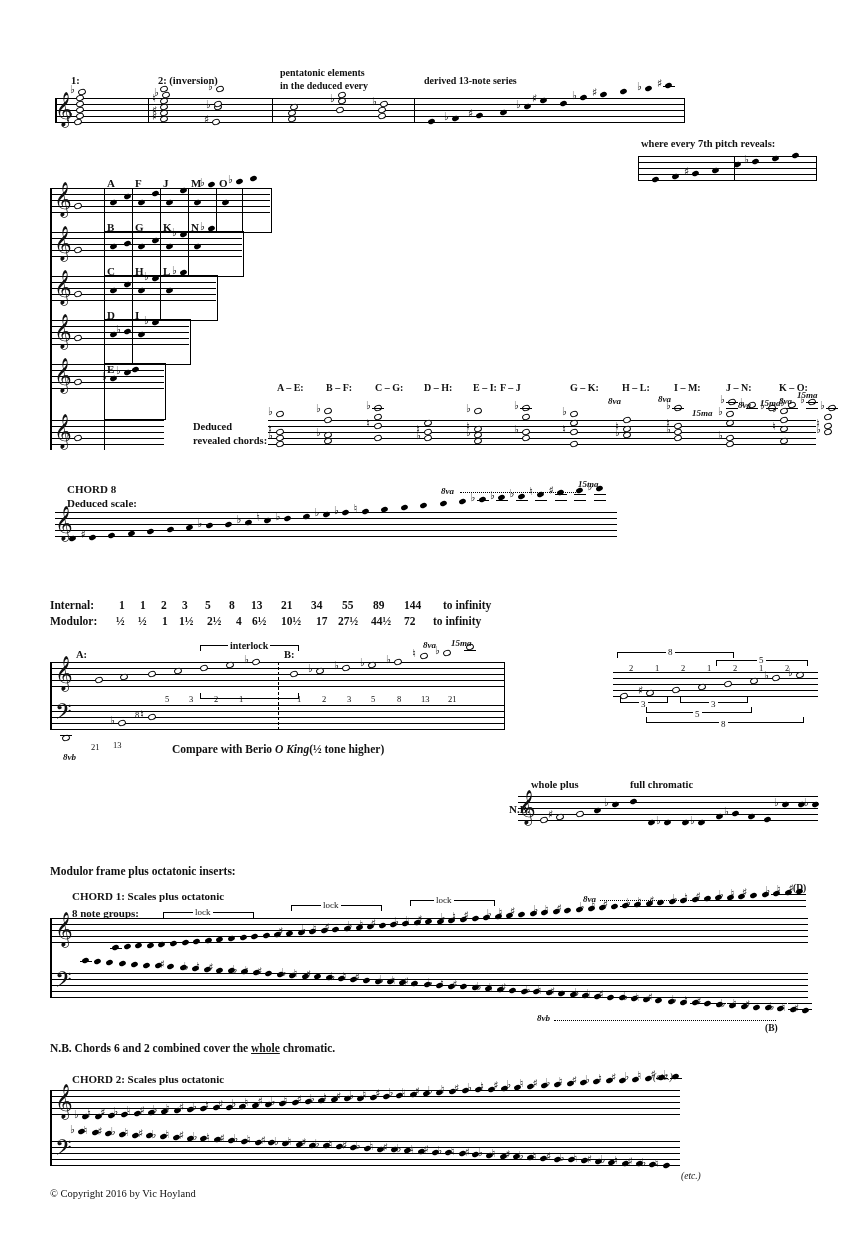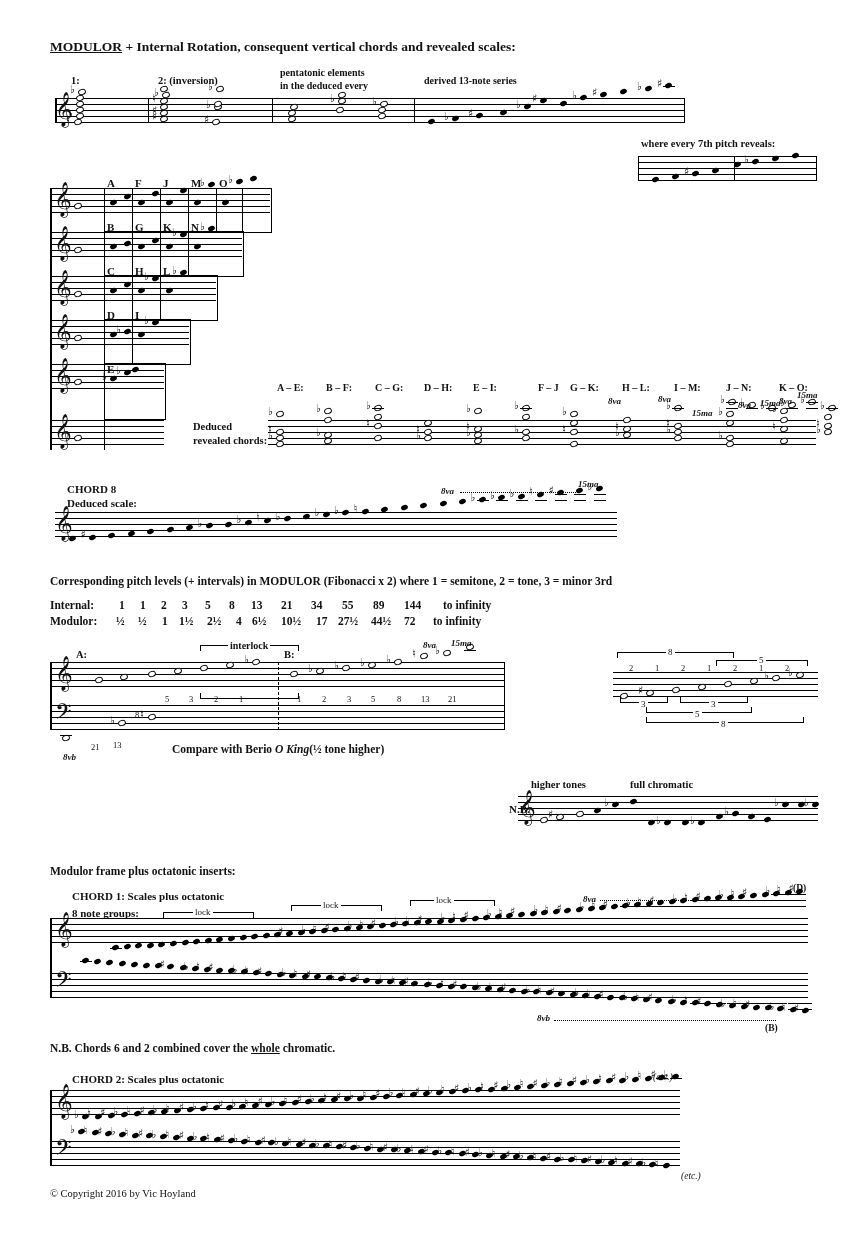--- a/index.html
+++ b/index.html
@@ -31,21 +31,20 @@
   .brklbl{position:absolute;font-size:9px;background:#fff;padding:0 2px;}
   .mtxbox{position:absolute;border:1.1px solid #000;}
   .dash{position:absolute;border-left:1.2px dashed #000;}
   .num{position:absolute;font-size:8.5px;}
 </style>
 </head>
 <body>
 
 <div class="page">
 
-  <div class="t b" style="left:50px;top:40px;font-size:13.5px;"><span class="u">MODULOR</span><span> + Internal Rotation, consequent vertical chords and revealed scales:</span></div>
 
   <div class="t b" style="left:71px;top:76px;font-size:10.5px;">1:</div>
   <div class="t b" style="left:158px;top:76px;font-size:10.5px;">2: (inversion)</div>
   <div class="t b" style="left:280px;top:68px;font-size:10px;">pentatonic elements</div>
   <div class="t b" style="left:280px;top:81px;font-size:10px;">in the deduced every</div>
   <div class="t b" style="left:424px;top:76px;font-size:10px;">derived 13-note series</div>
 
   <div class="staff" id="s-top" style="left:55px;top:98px;width:630px;height:25px;">
       <div class="ln" style="top: 0px;"></div>
       <div class="ln" style="top: 6px;"></div>
@@ -377,21 +376,21 @@
       <div class="acc" style="left: 452px; top: -26px;">♭</div>
       <div class="led" style="left: 458px; top: -12px;"></div>
       <div class="led" style="left: 458px; top: -18px;"></div>
     </div>
 
   <div class="t b" style="left:277px;top:383px;font-size:10px;">A – E:</div>
   <div class="t b" style="left:326px;top:383px;font-size:10px;">B – F:</div>
   <div class="t b" style="left:375px;top:383px;font-size:10px;">C – G:</div>
   <div class="t b" style="left:424px;top:383px;font-size:10px;">D – H:</div>
   <div class="t b" style="left:473px;top:383px;font-size:10px;">E – I:</div>
-  <div class="t b" style="left:538px;top:383px;font-size:10px;">F – J</div>
+  <div class="t b" style="left:500px;top:383px;font-size:10px;">F – J</div>
   <div class="t b" style="left:570px;top:383px;font-size:10px;">G – K:</div>
   <div class="t b" style="left:622px;top:383px;font-size:10px;">H – L:</div>
   <div class="t b" style="left:674px;top:383px;font-size:10px;">I – M:</div>
   <div class="t b" style="left:726px;top:383px;font-size:10px;">J – N:</div>
   <div class="t b" style="left:779px;top:383px;font-size:10px;">K – O:</div>
 
   <div class="octlbl" style="left:608px;top:396px;">8va</div>
   <div class="octlbl" style="left:658px;top:394px;">8va</div>
   <div class="octlbl" style="left:692px;top:408px;">15ma</div>
   <div class="octlbl" style="left:738px;top:400px;">8va</div>
@@ -458,21 +457,20 @@
       <div class="nh" style="left: 540.5px; top: -25.82px;"></div>
       <div class="acc" style="left: 532.5px; top: -31.22px;">♭</div>
       <div class="led" style="left: 538.5px; top: -12px;"></div>
       <div class="led" style="left: 538.5px; top: -18px;"></div>
     </div>
   <div class="clefG" style="left:55px;top:508px;">𝄞</div>
   <div class="octlbl" style="left:441px;top:486px;">8va</div>
   <div class="octline" style="left:460px;top:492px;width:120px;"></div>
   <div class="octlbl" style="left:578px;top:479px;">15ma</div>
 
-  <div class="t b" style="left:50px;top:576px;font-size:11.5px;">Corresponding pitch levels (+ intervals) in MODULOR (Fibonacci x 2) where 1 = semitone, 2 = tone, 3 = minor 3rd</div>
   <div class="t b" style="left:50px;top:600px;font-size:11.5px;">Internal:</div>
   <div class="t b" style="left:50px;top:616px;font-size:11.5px;">Modulor:</div>
 
   <div class="t b" style="left:119px;top:600px;font-size:11.5px;">1</div>
   <div class="t b" style="left:140px;top:600px;font-size:11.5px;">1</div>
   <div class="t b" style="left:161px;top:600px;font-size:11.5px;">2</div>
   <div class="t b" style="left:182px;top:600px;font-size:11.5px;">3</div>
   <div class="t b" style="left:205px;top:600px;font-size:11.5px;">5</div>
   <div class="t b" style="left:229px;top:600px;font-size:11.5px;">8</div>
   <div class="t b" style="left:251px;top:600px;font-size:11.5px;">13</div>
@@ -609,21 +607,21 @@
   <div class="brkd" style="left:620px;top:697px;width:46px;"></div>
   <div class="brklbl" style="left:639px;top:699px;">3</div>
   <div class="brkd" style="left:680px;top:697px;width:66px;"></div>
   <div class="brklbl" style="left:709px;top:699px;">3</div>
   <div class="brkd" style="left:646px;top:707px;width:104px;"></div>
   <div class="brklbl" style="left:693px;top:709px;">5</div>
   <div class="brkd" style="left:646px;top:717px;width:156px;"></div>
   <div class="brklbl" style="left:719px;top:719px;">8</div>
 
   <div class="t b" style="left:509px;top:804px;font-size:11px;">N.B.</div>
-  <div class="t b" style="left:531px;top:780px;font-size:10.5px;">higher tones</div>
+  <div class="t b" style="left:531px;top:780px;font-size:10.5px;">whole plus</div>
   <div class="t b" style="left:630px;top:780px;font-size:10.5px;">full chromatic</div>
   <div class="staff" id="s-nb" style="left:518px;top:796px;width:300px;height:25px;">
       <div class="ln" style="top: 0px;"></div>
       <div class="ln" style="top: 6px;"></div>
       <div class="ln" style="top: 12px;"></div>
       <div class="ln" style="top: 18px;"></div>
       <div class="ln" style="top: 24px;"></div>
       <div class="nh open" style="left: 22px; top: 21.4px;"></div>
       <div class="nh open" style="left: 38px; top: 18.4px;"></div>
       <div class="acc" style="left: 30px; top: 13px;">♯</div>

